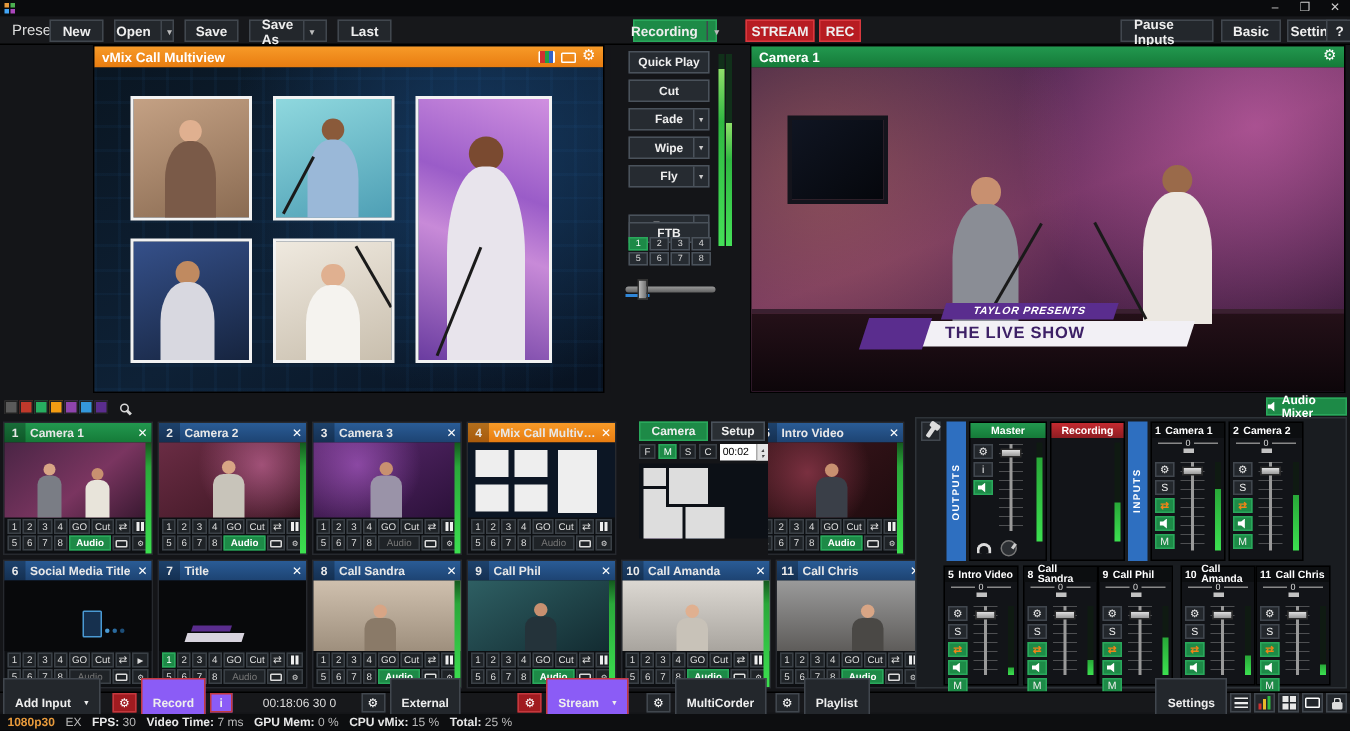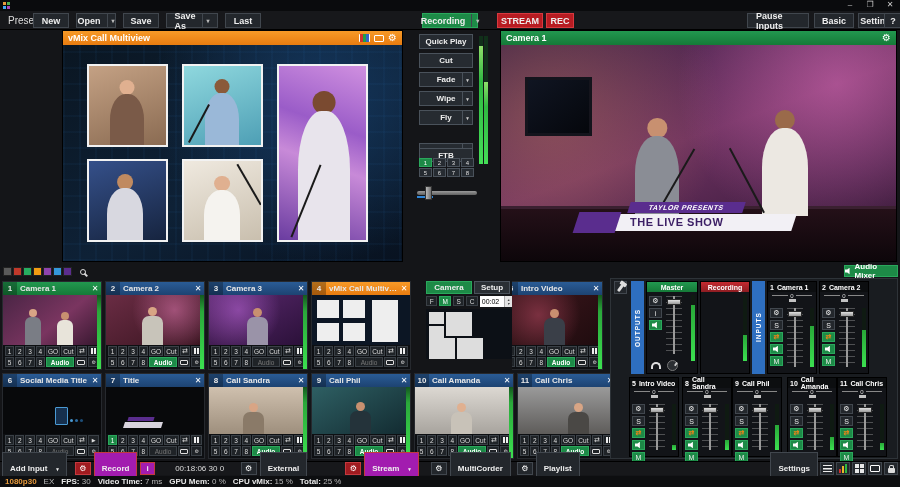--- a/index.html
+++ b/index.html
@@ -220,21 +220,21 @@
   .mfoot{position:absolute;left:4px;bottom:2px;display:flex;align-items:center;gap:6px}
   .hpg{width:10px;height:7px;border:2px solid #ddd;border-bottom:none;border-radius:6px 6px 0 0}
   .knob{width:11px;height:11px;border-radius:50%;background:#2c2f33;border:1px solid #777;position:relative}
   .knob::after{content:"";position:absolute;left:7px;top:1px;width:1.5px;height:4px;background:#ccc;transform:rotate(35deg)}
 
   
   .footer{position:absolute;left:0;top:461px;right:0;height:14px;background:#17181b;border-top:1px solid #000;
         display:flex;align-items:center;font-size:8px}
   .fbtn{height:13px;background:#23272c;border:1px solid #41474e;color:#eee;font-weight:bold;
         display:flex;align-items:center;justify-content:center;padding:16px 7px;margin-left:3px}
-  .fbtn.red{background:#a21caf;border-color:#c4393e}
+  .fbtn.red{background:#8b5cf6;border-color:#c4393e}
   .fbtn .arr{margin-left:5px;border-left:1px solid #41474e;padding-left:3px;font-size:5px;align-self:stretch;display:flex;align-items:center}
   .fgear{width:16px;height:13px;background:#23272c;border:1px solid #41474e;color:#fff;font-size:8px;
         display:flex;align-items:center;justify-content:center;margin-left:8px}
   .fgear.red{background:#a01b20;border-color:#c4393e}
   .ftime{color:#ddd;font-size:8px;margin-left:8px;width:74px;text-align:center}
   .fright{margin-left:auto;display:flex;align-items:center;margin-right:2px}
   .ficon{width:14px;height:13px;background:#23272c;border:1px solid #41474e;margin-left:2px;
         display:flex;align-items:center;justify-content:center}
   .ham{width:9px;height:7px;border-top:1.5px solid #eee;border-bottom:1.5px solid #eee;
         background:linear-gradient(#eee,#eee) center/100% 1.5px no-repeat}

